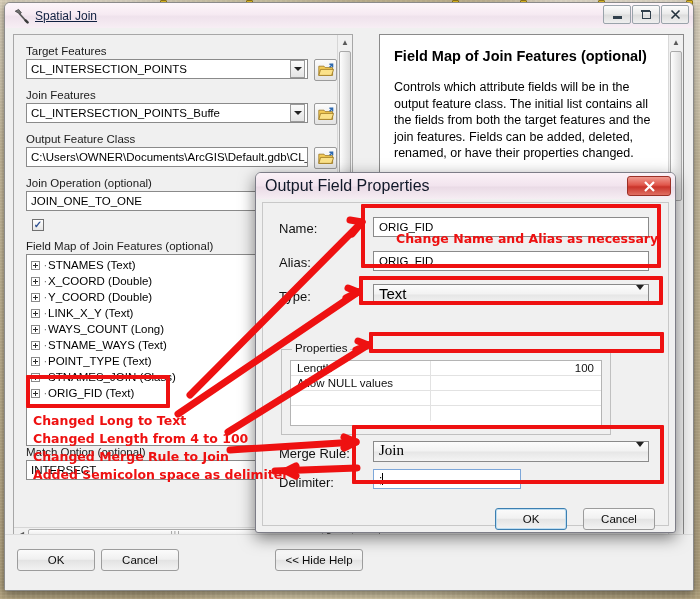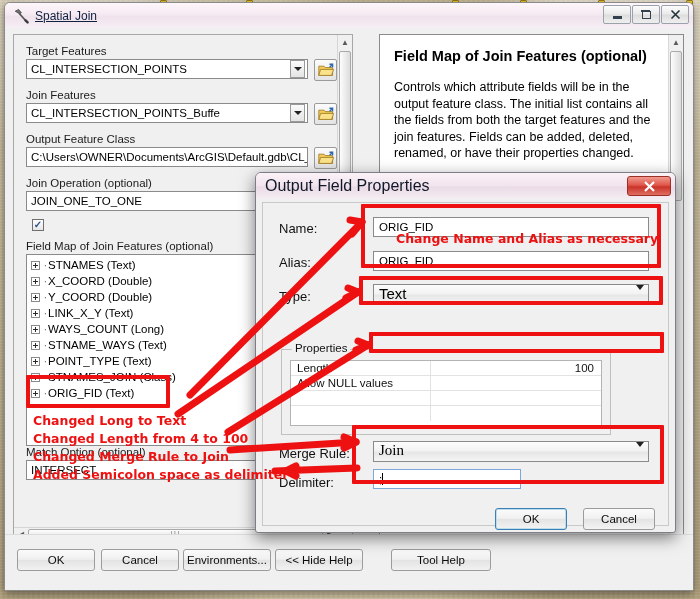--- a/index.html
+++ b/index.html
@@ -415,23 +415,21 @@
       </div>
       <div id="help-vscroll">
         <div class="vs-arrow">▲</div>
         <div id="help-vthumb"></div>
       </div>
     </div>
 
     <div id="btnbar">
       <div class="btn" style="left:12px;width:78px;">OK</div>
       <div class="btn" style="left:96px;width:78px;">Cancel</div>
-      <div class="btn" style="left:178px;width:88px;">Environments...</div>
       <div class="btn" style="left:270px;width:88px;">&lt;&lt; Hide Help</div>
-      <div class="btn" style="left:386px;width:100px;">Tool Help</div>
     </div>
   </div>
 </div>
 
 <div id="ofp">
   <div id="ofp-title">
     <span id="ofp-title-text">Output Field Properties</span>
     <div id="ofp-close">
       <svg width="13" height="13" viewBox="0 0 13 13">
         <path d="M2 2 L11 11 M11 2 L2 11" stroke="#ffffff" stroke-width="2.2"></path>

